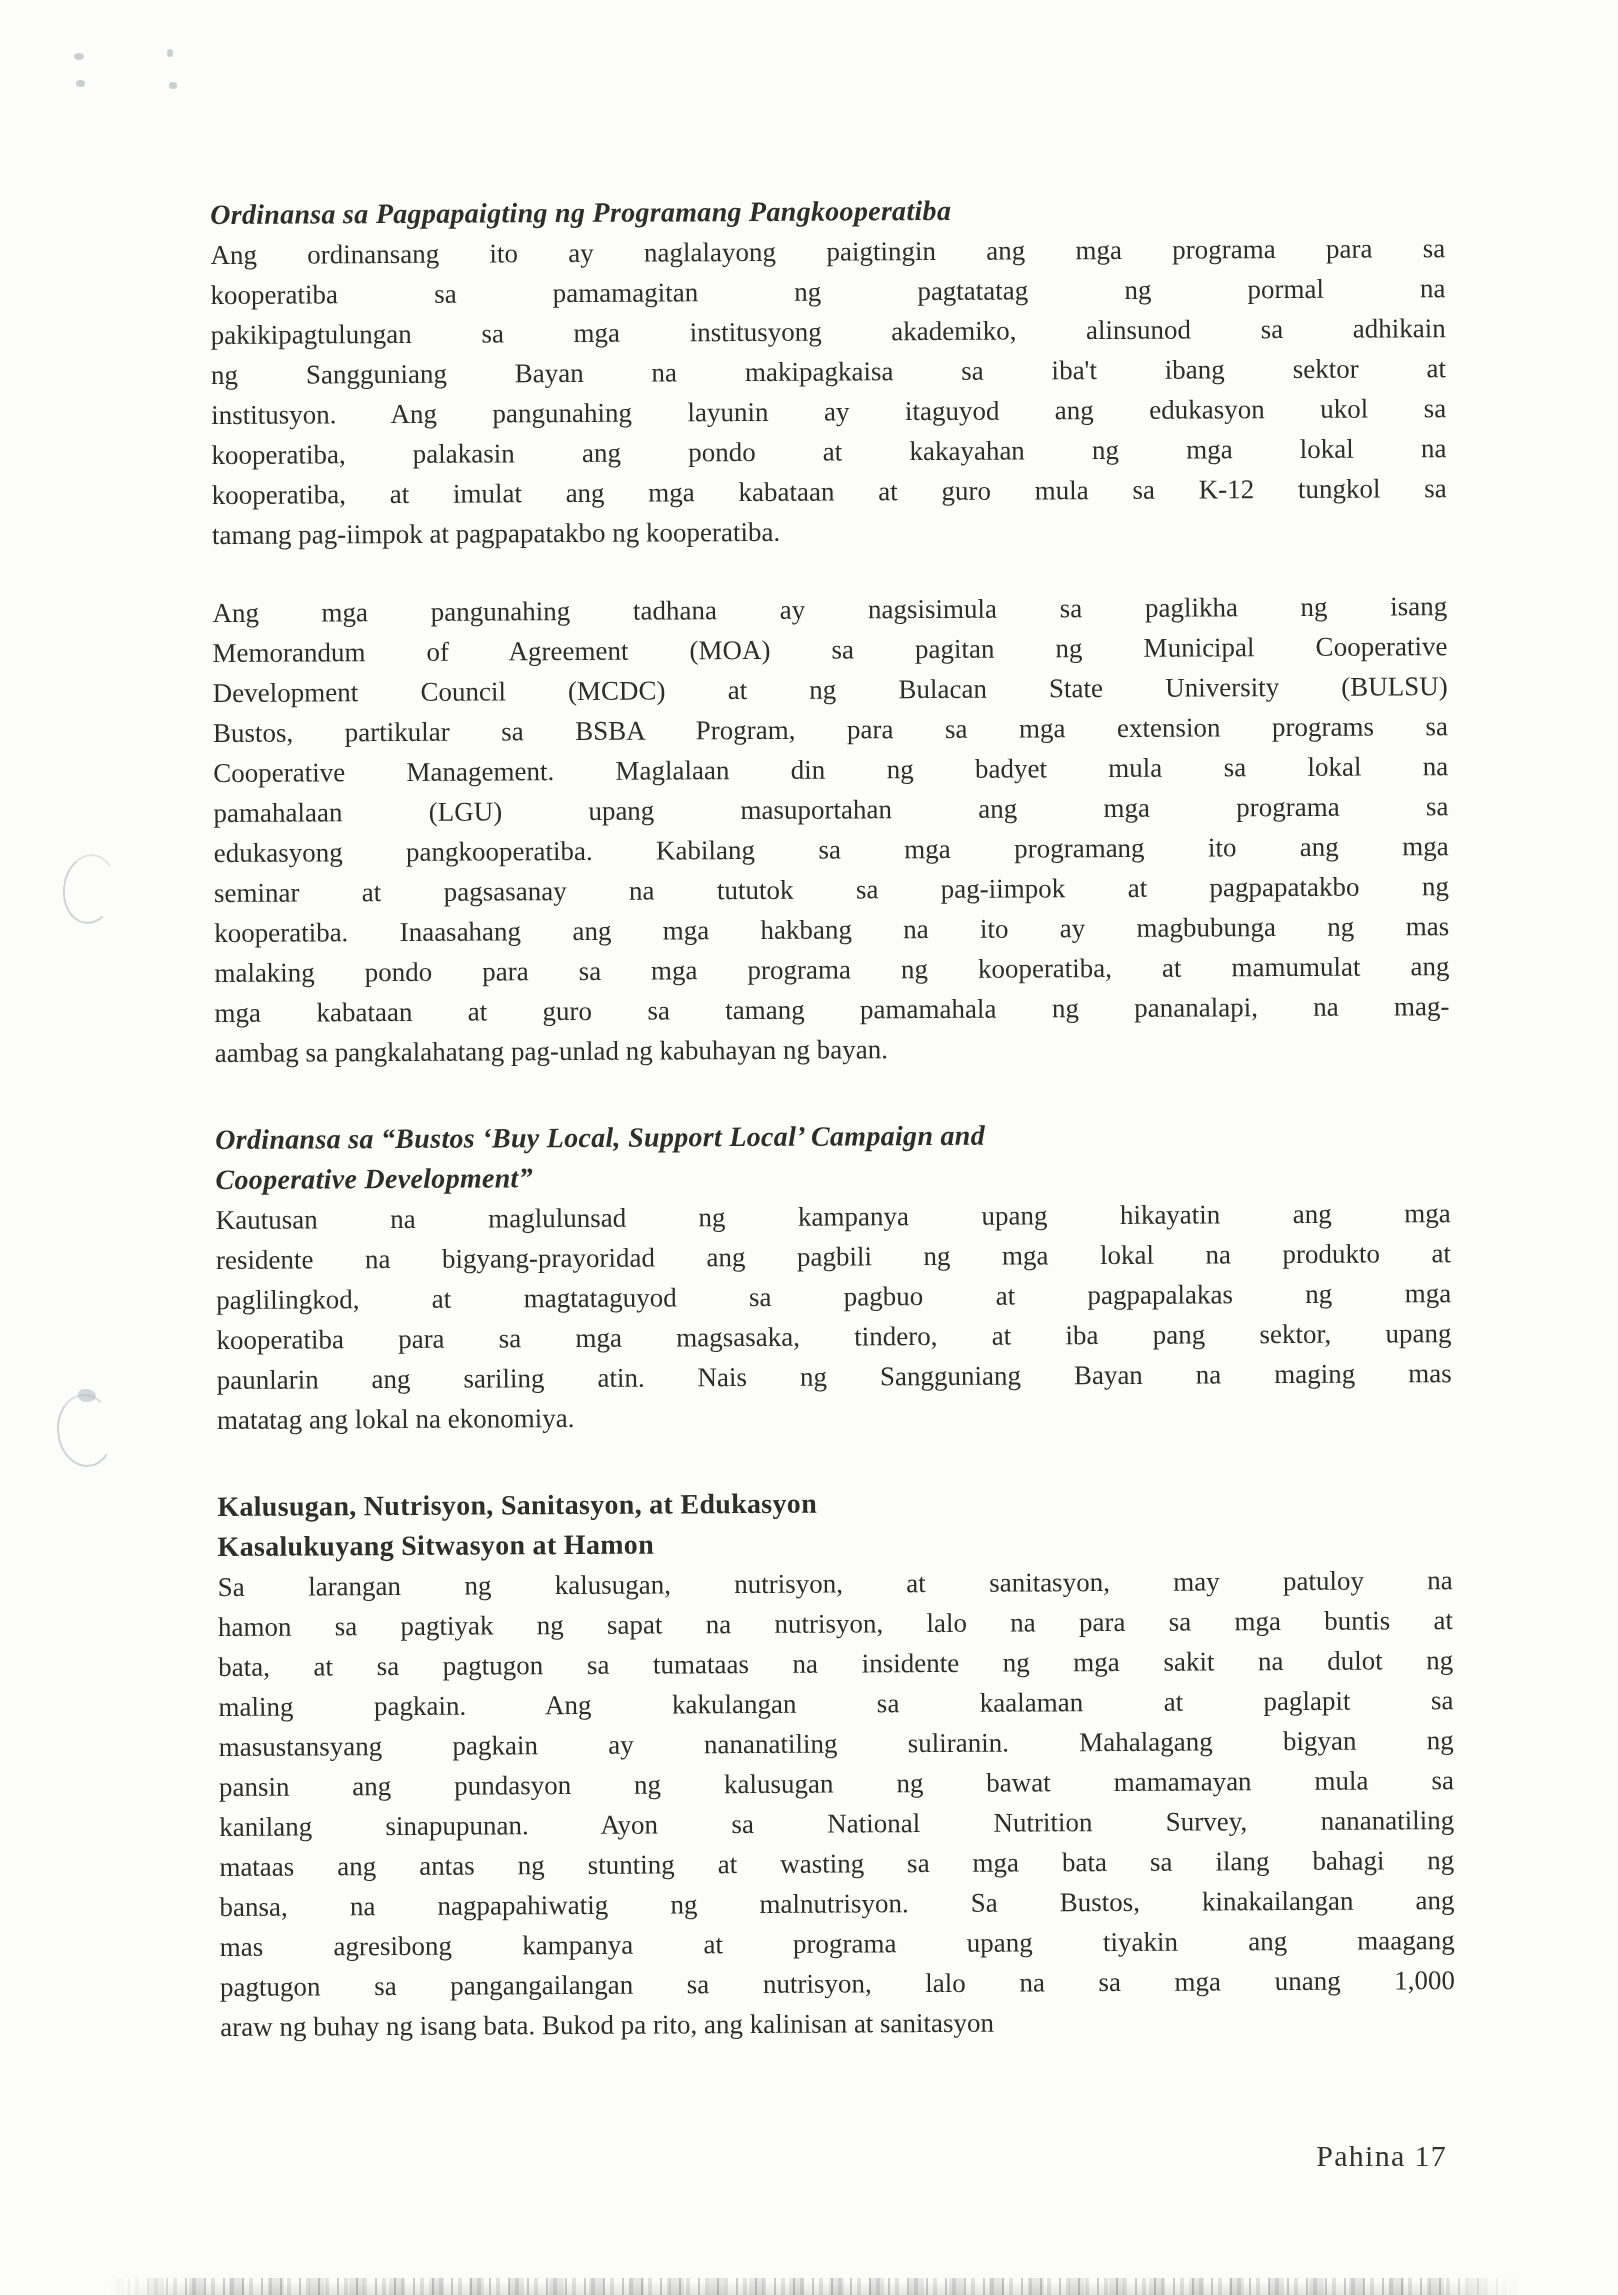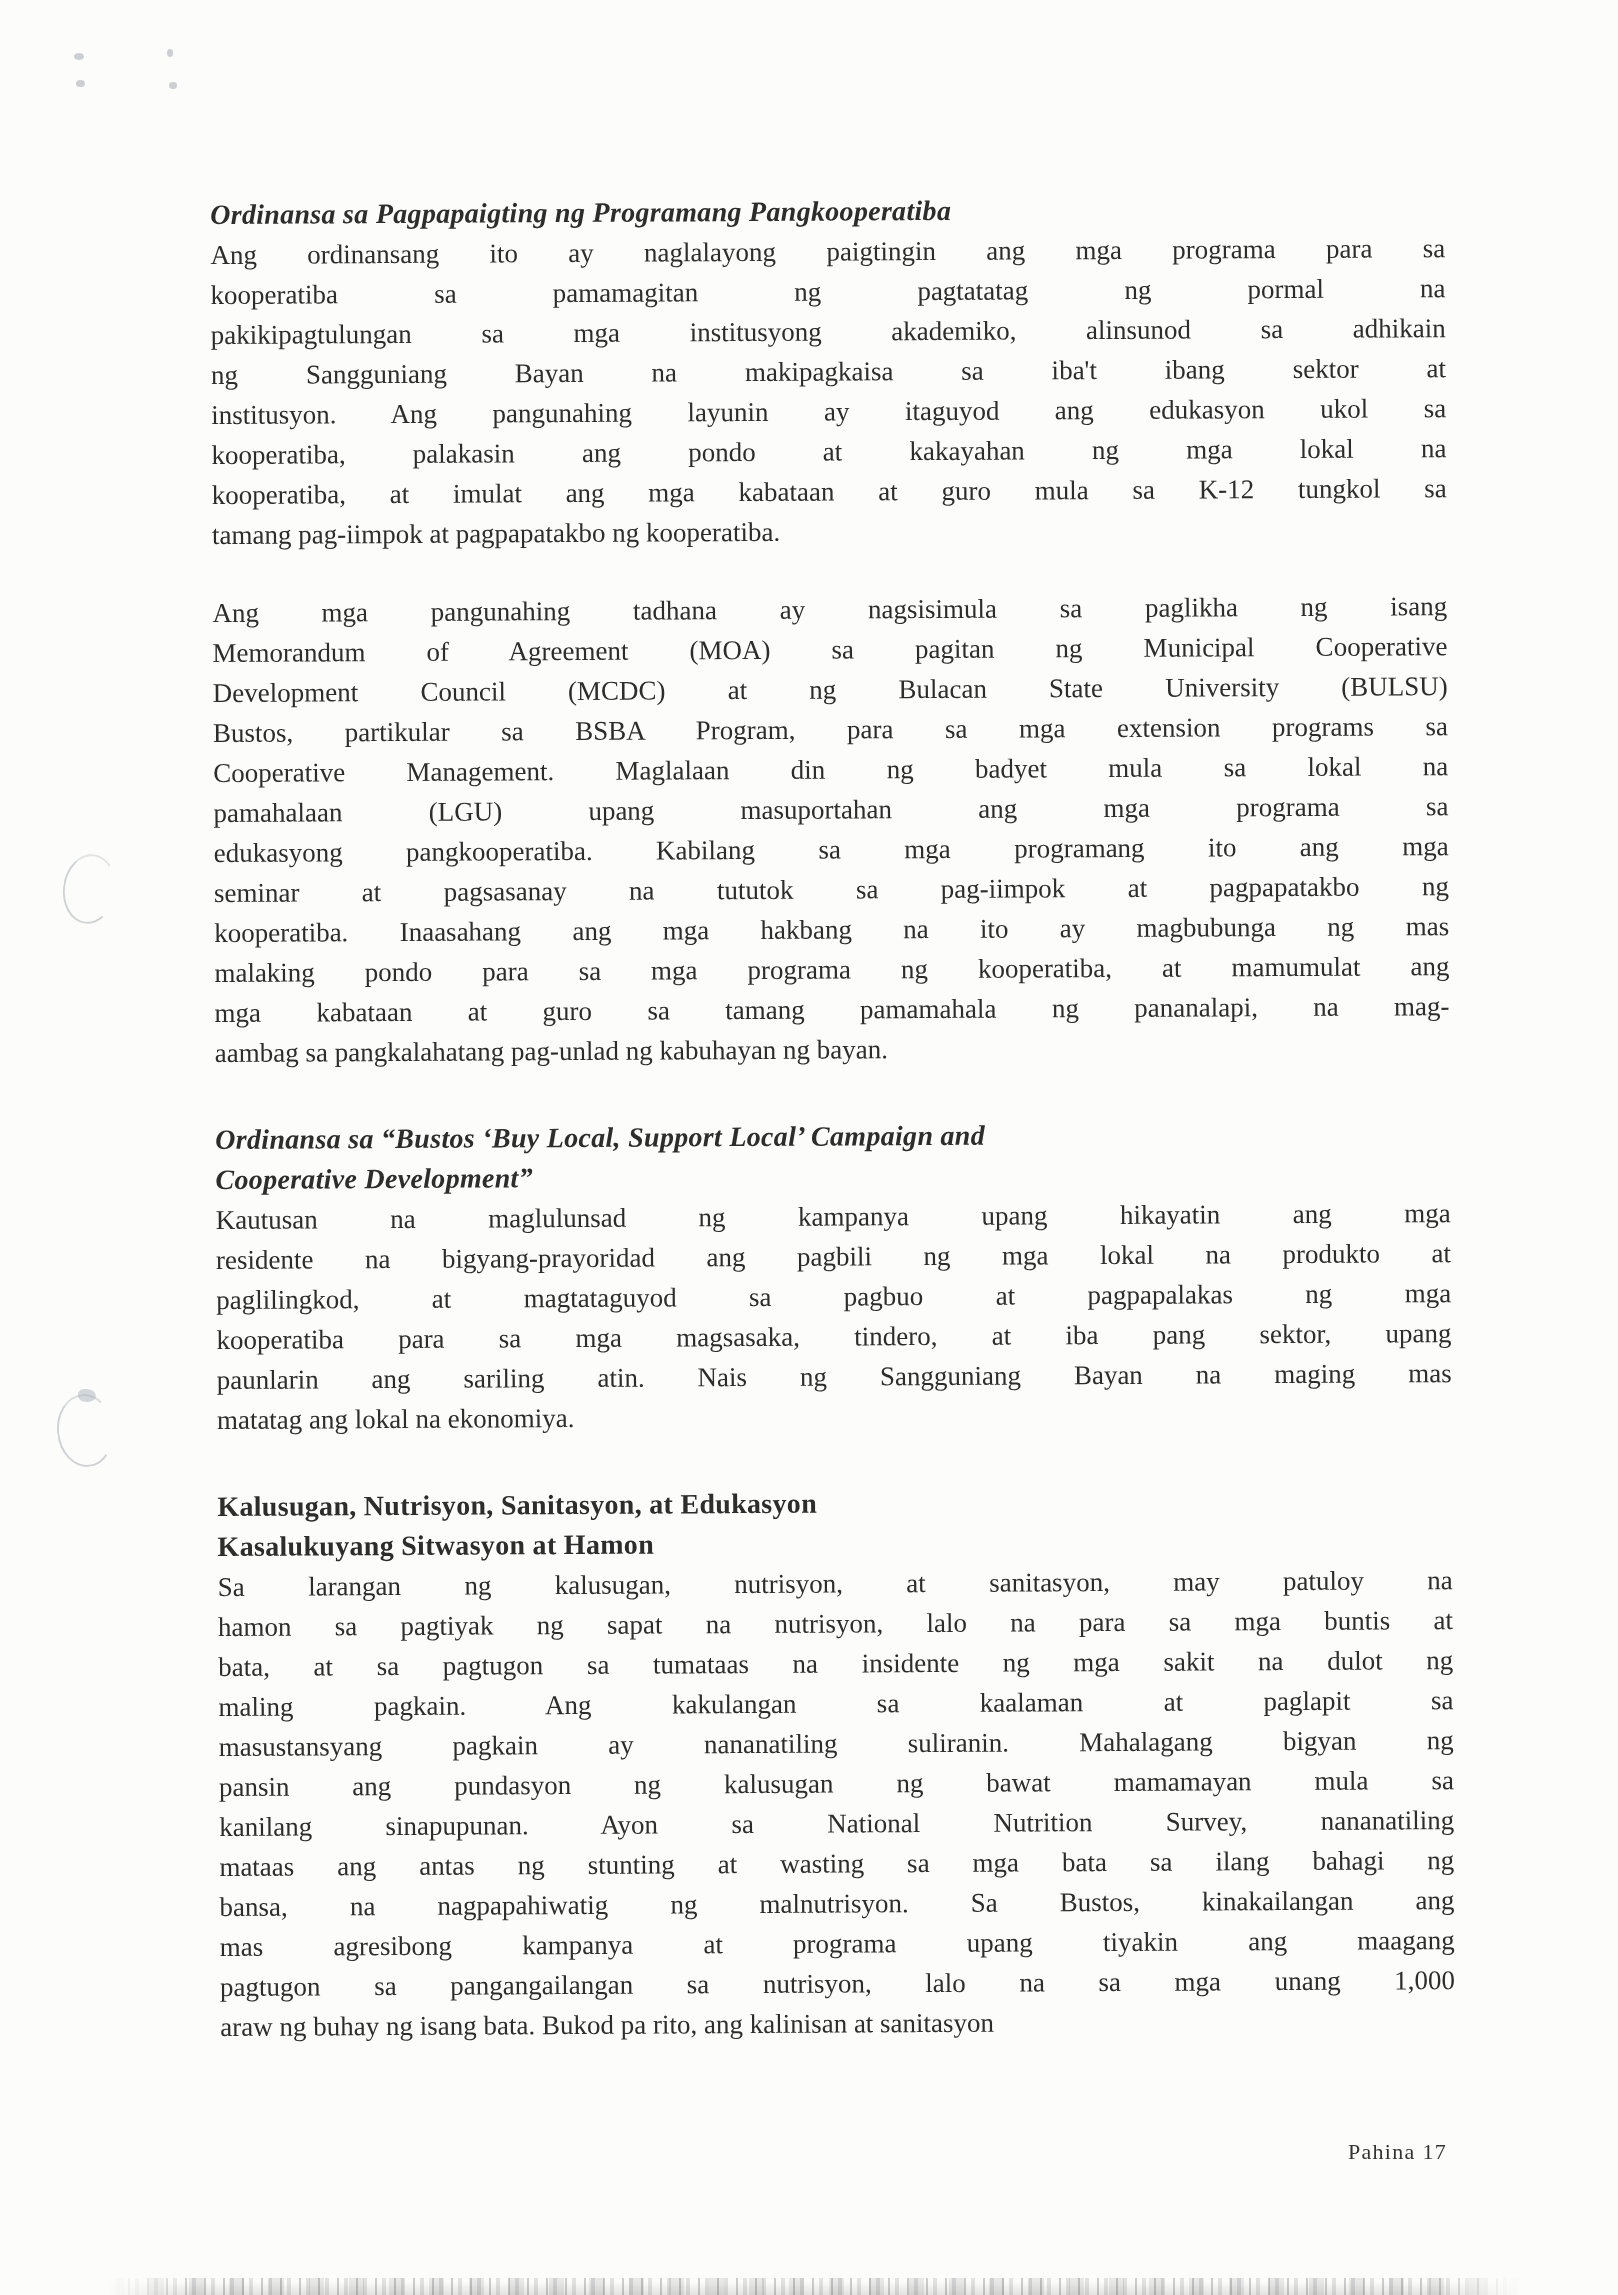--- a/index.html
+++ b/index.html
@@ -20,21 +20,21 @@
   .h{margin:0;font-size:28px;font-weight:bold;letter-spacing:0.3px;line-height:40px;}
   .h.it{font-style:italic;}
   .h .ln{text-align:left;}
   .para{margin:0;}
   .para .ln{text-align:justify;text-align-last:justify;}
   .para .ln.last{text-align-last:left;}
   .gap-p{margin-top:38px;}
   .gap-s{margin-top:47px;}
   .footer{
     position:absolute;top:2139px;left:0;width:1447px;
-    text-align:right;font-size:22px;letter-spacing:1.3px;color:#333;
+    text-align:right;font-size:30px;letter-spacing:1.3px;color:#333;
     font-family:"Liberation Serif","DejaVu Serif",serif;
   }
   
   .ring{position:absolute;border-radius:50%;border:2px solid rgba(145,155,162,0.42);}
   .r1{left:63px;top:854px;width:49px;height:66px;border-right-color:transparent;border-top-color:rgba(145,155,162,0.25);transform:rotate(8deg);}
   .r2{left:57px;top:1394px;width:53px;height:69px;border-right-color:transparent;border-top-color:rgba(145,155,162,0.30);transform:rotate(-6deg);}
   .smudge{position:absolute;left:78px;top:1389px;width:18.4px;height:13px;background:rgba(160,170,180,0.45);border-radius:40% 60% 50% 50%;filter:blur(0.7px);}
   .speck{position:absolute;background:rgba(125,135,145,0.38);border-radius:50%;filter:blur(0.7px);}
   .s1{left:74px;top:53px;width:10px;height:6.6px;}
   .s2{left:76px;top:80px;width:8.6px;height:7.2px;}

